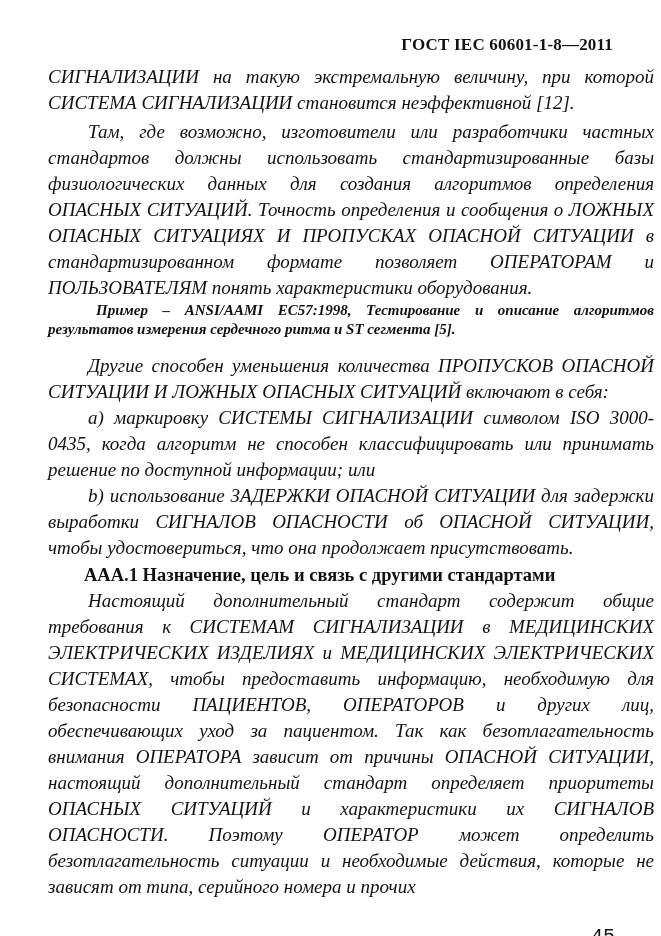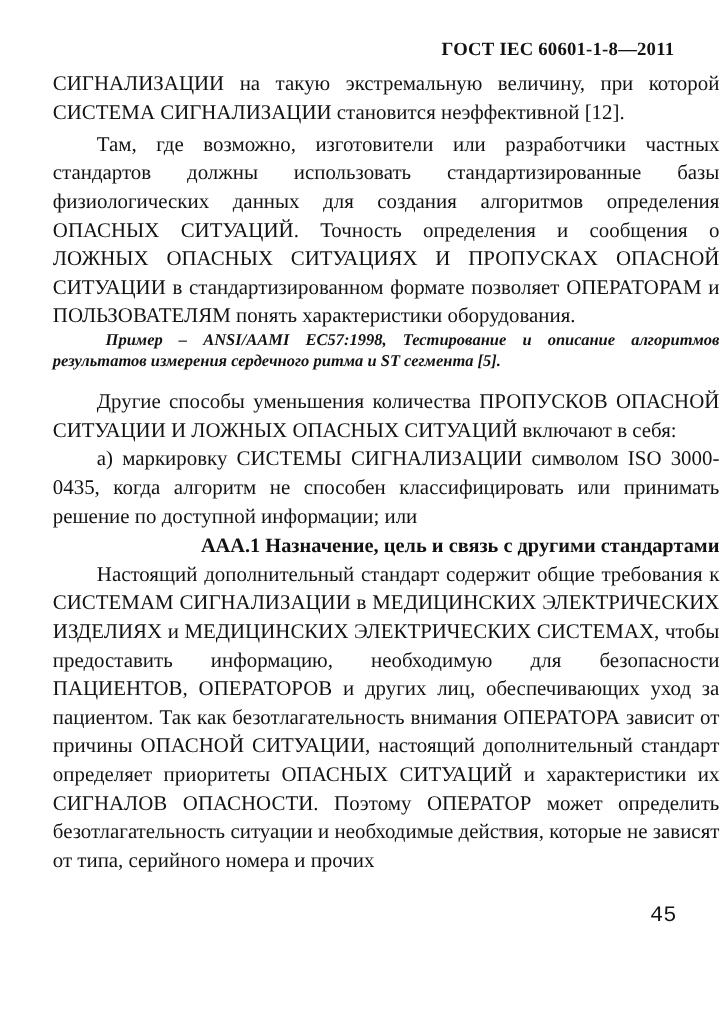--- a/index.html
+++ b/index.html
@@ -27,39 +27,40 @@
     letter-spacing: 0.2px;
   }
   p {
     margin: 0;
     text-align: justify;
   }
   .body-par {
     font-size: 19px;
     line-height: 26px;
     text-indent: 40px;
+    font-style: italic;
   }
   .italic { }
   .noindent { text-indent: 0; }
   .p1 { margin-top: 10px; }
   .p2 { margin-top: 3px; }
   .example-par {
     font-size: 15px;
     line-height: 19px;
     font-weight: bold;
     font-style: italic;
     text-indent: 48px;
     margin-bottom: 14px;
   }
   .section-heading {
     font-size: 18.5px;
     line-height: 26px;
     font-weight: bold;
     text-indent: 36px;
-    text-align: right;
+    text-align: left;
     margin-top: 1px;
   }
   .page-footer {
     text-align: right;
     padding-right: 39px;
     font-size: 20px;
     line-height: 18px;
     margin-top: 28px;
     font-family: Liberation Mono, monospace;
   }
@@ -70,24 +71,25 @@
 <div class="page">
 
   <div class="running-header">ГОСТ IEC 60601-1-8—2011</div>
 
   <p class="body-par italic noindent p1">СИГНАЛИЗАЦИИ на такую экстремальную величину, при которой СИСТЕМА СИГНАЛИЗАЦИИ становится неэффективной [12].</p>
 
   <p class="body-par italic p2">Там, где возможно, изготовители или разработчики частных стандартов должны использовать стандартизированные базы физиологических данных для создания алгоритмов определения ОПАСНЫХ СИТУАЦИЙ. Точность определения и сообщения о ЛОЖНЫХ ОПАСНЫХ СИТУАЦИЯХ И ПРОПУСКАХ ОПАСНОЙ СИТУАЦИИ в стандартизированном формате позволяет ОПЕРАТОРАМ и ПОЛЬЗОВАТЕЛЯМ понять характеристики оборудования.</p>
 
   <p class="example-par">Пример – ANSI/AAMI EC57:1998, Тестирование и описание алгоритмов результатов измерения сердечного ритма и ST сегмента [5].</p>
 
-  <p class="body-par italic">Другие способы уменьшения количества ПРОПУСКОВ ОПАСНОЙ СИТУАЦИИ И ЛОЖНЫХ ОПАСНЫХ СИТУАЦИЙ включают в себя:</p>
+  <p class="body-par italic">Другие способен уменьшения количества ПРОПУСКОВ ОПАСНОЙ СИТУАЦИИ И ЛОЖНЫХ ОПАСНЫХ СИТУАЦИЙ включают в себя:</p>
 
   <p class="body-par italic">a) маркировку СИСТЕМЫ СИГНАЛИЗАЦИИ символом ISO 3000-0435, когда алгоритм не способен классифицировать или принимать решение по доступной информации; или</p>
 
+  <p class="body-par italic">b) использование ЗАДЕРЖКИ ОПАСНОЙ СИТУАЦИИ для задержки выработки СИГНАЛОВ ОПАСНОСТИ об ОПАСНОЙ СИТУАЦИИ, чтобы удостовериться, что она продолжает присутствовать.</p>
 
   <p class="section-heading">ААА.1 Назначение, цель и связь с другими стандартами</p>
 
   <p class="body-par">Настоящий дополнительный стандарт содержит общие требования к СИСТЕМАМ СИГНАЛИЗАЦИИ в МЕДИЦИНСКИХ ЭЛЕКТРИЧЕСКИХ ИЗДЕЛИЯХ и МЕДИЦИНСКИХ ЭЛЕКТРИЧЕСКИХ СИСТЕМАХ, чтобы предоставить информацию, необходимую для безопасности ПАЦИЕНТОВ, ОПЕРАТОРОВ и других лиц, обеспечивающих уход за пациентом. Так как безотлагательность внимания ОПЕРАТОРА зависит от причины ОПАСНОЙ СИТУАЦИИ, настоящий дополнительный стандарт определяет приоритеты ОПАСНЫХ СИТУАЦИЙ и характеристики их СИГНАЛОВ ОПАСНОСТИ. Поэтому ОПЕРАТОР может определить безотлагательность ситуации и необходимые действия, которые не зависят от типа, серийного номера и прочих</p>
 
   <div class="page-footer">45</div>
 
 </div>
 
 </body></html>

